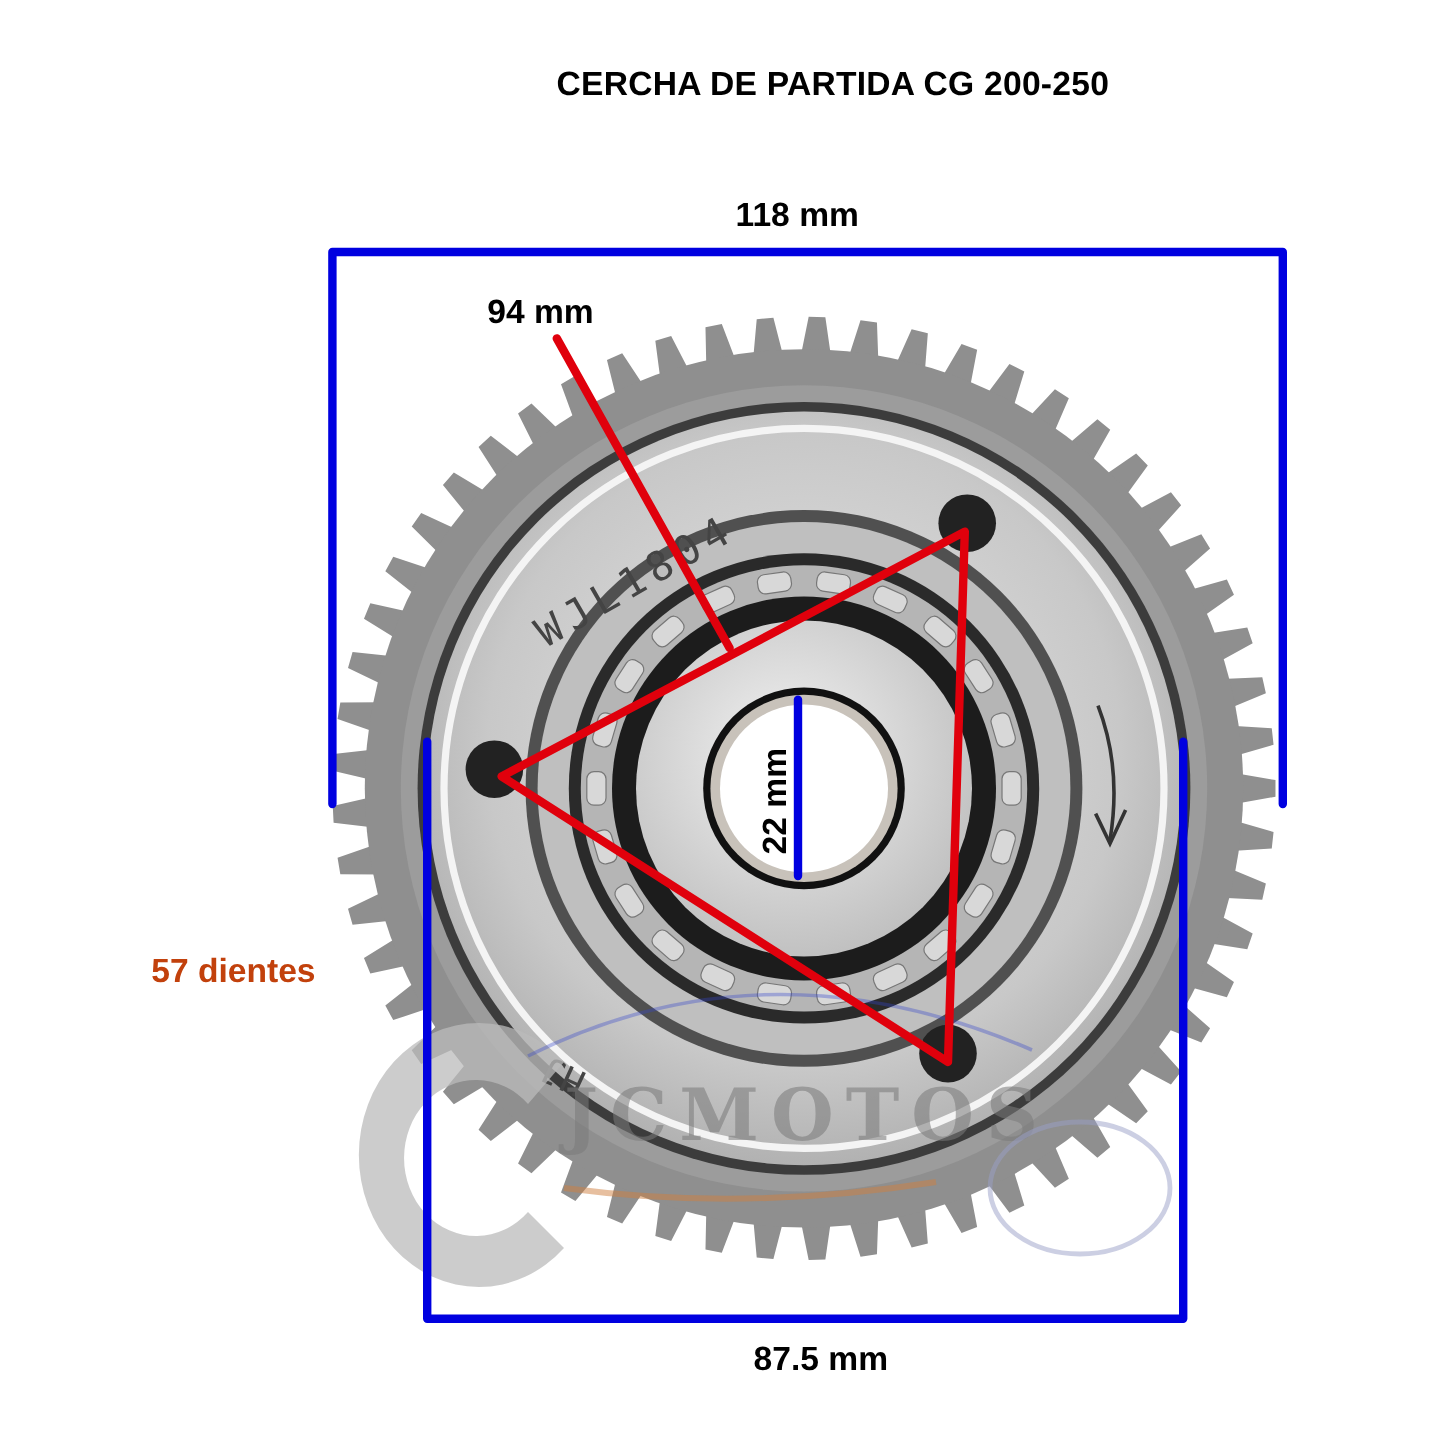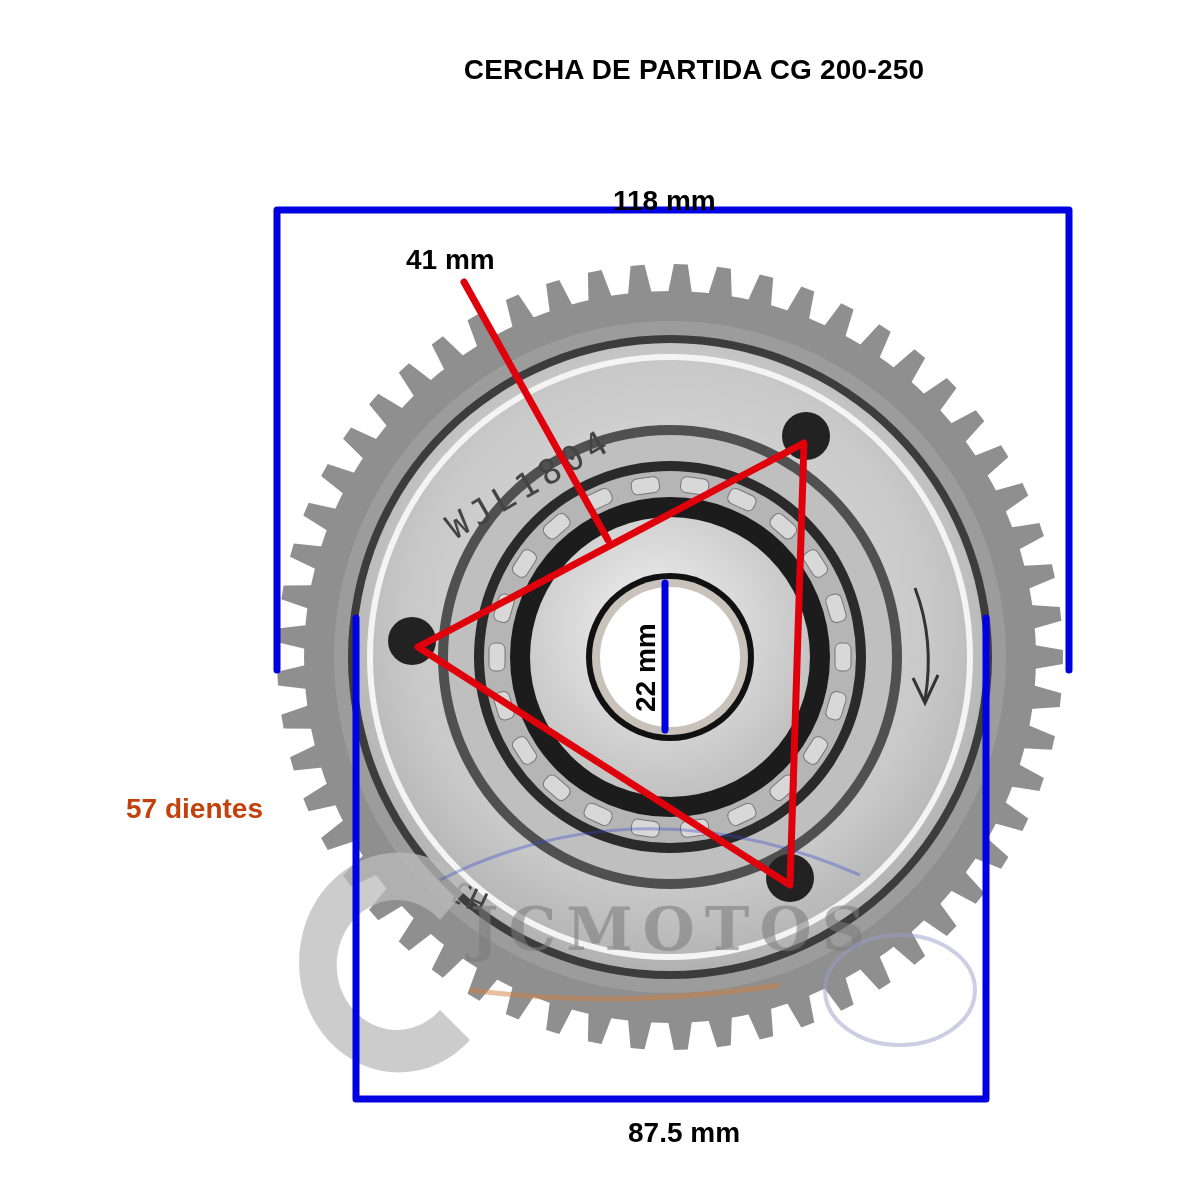--- a/index.html
+++ b/index.html
@@ -90,17 +90,17 @@
   <polyline points="277,670 277,210 1069,210 1069,670" fill="none" stroke="#0000e0" stroke-width="7" stroke-linejoin="round" stroke-linecap="round"></polyline>
 
   <polyline points="356,618 356,1099 986,1099 986,618" fill="none" stroke="#0000e0" stroke-width="7" stroke-linejoin="round" stroke-linecap="round"></polyline>
 
   <line x1="665" y1="583" x2="665" y2="730" stroke="#0000e0" stroke-width="7" stroke-linecap="round"></line>
 
   <polygon points="418,647 804,443 790,885" fill="none" stroke="#e0000c" stroke-width="7" stroke-linejoin="round"></polygon>
   <line x1="464" y1="282" x2="608" y2="540" stroke="#e0000c" stroke-width="7" stroke-linecap="round"></line>
 </svg>
 
-<div class="label" style="left:613px; top:185px;">118 mm</div>
-<div class="label" style="left:406px; top:244px;">41 mm</div>
+<div class="label" style="left:613px; top:163px;">118 mm</div>
+<div class="label" style="left:406px; top:244px;">94 mm</div>
 <div class="rot" style="left:630px; top:712px;">22 mm</div>
 <div class="label red" style="left:126px; top:793px;">57 dientes</div>
 <div class="label" style="left:628px; top:1117px;">87.5 mm</div>
 
 </body></html>

